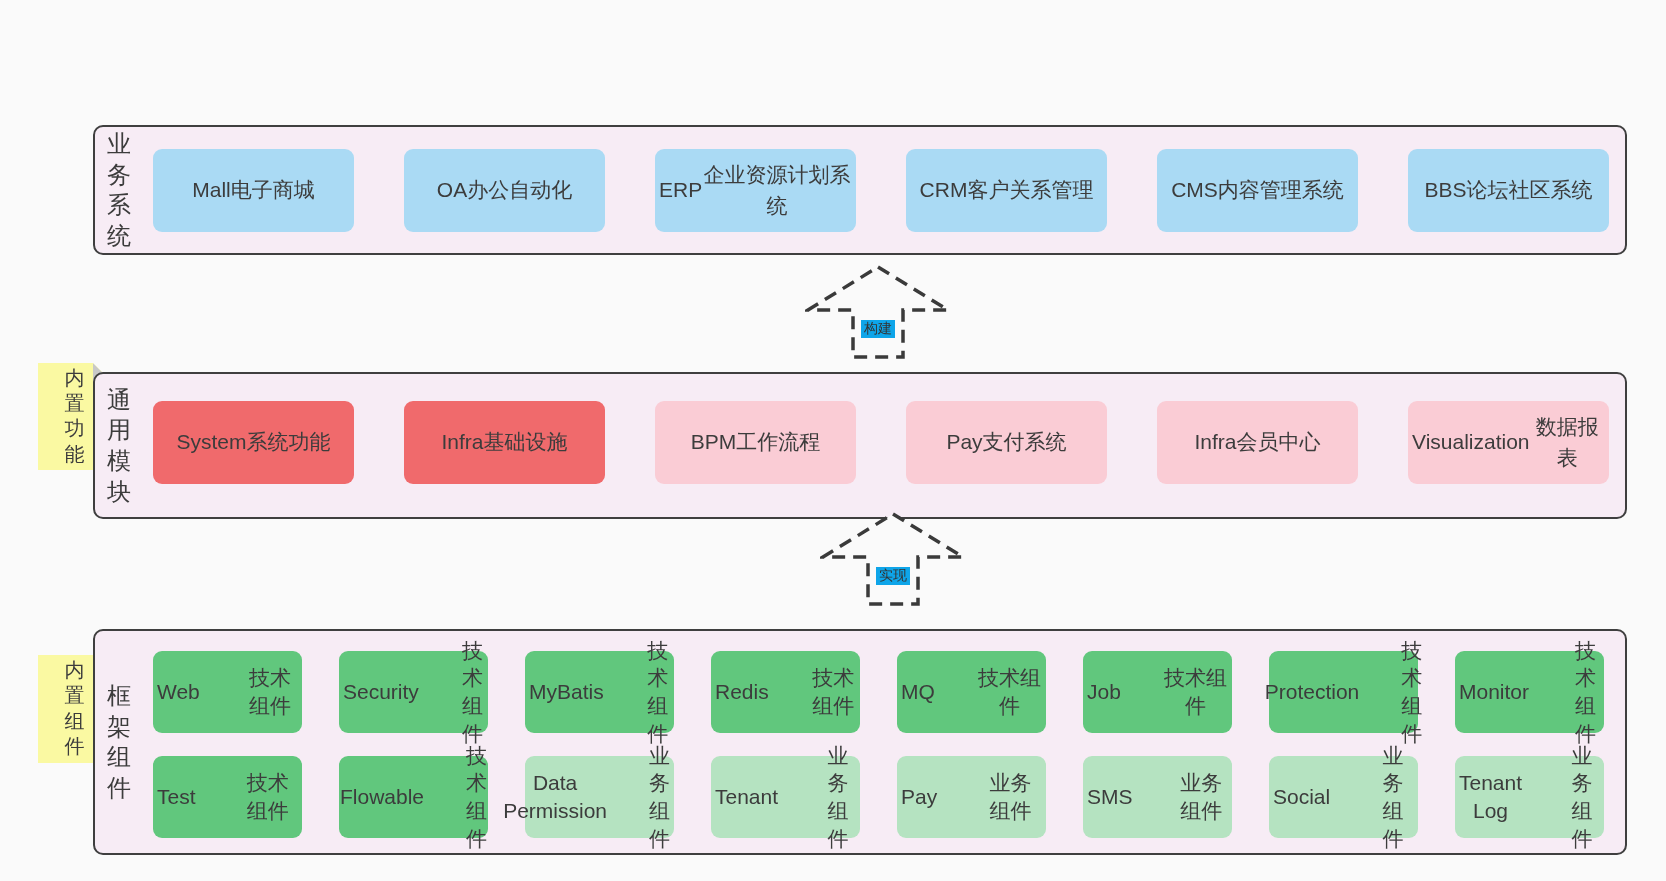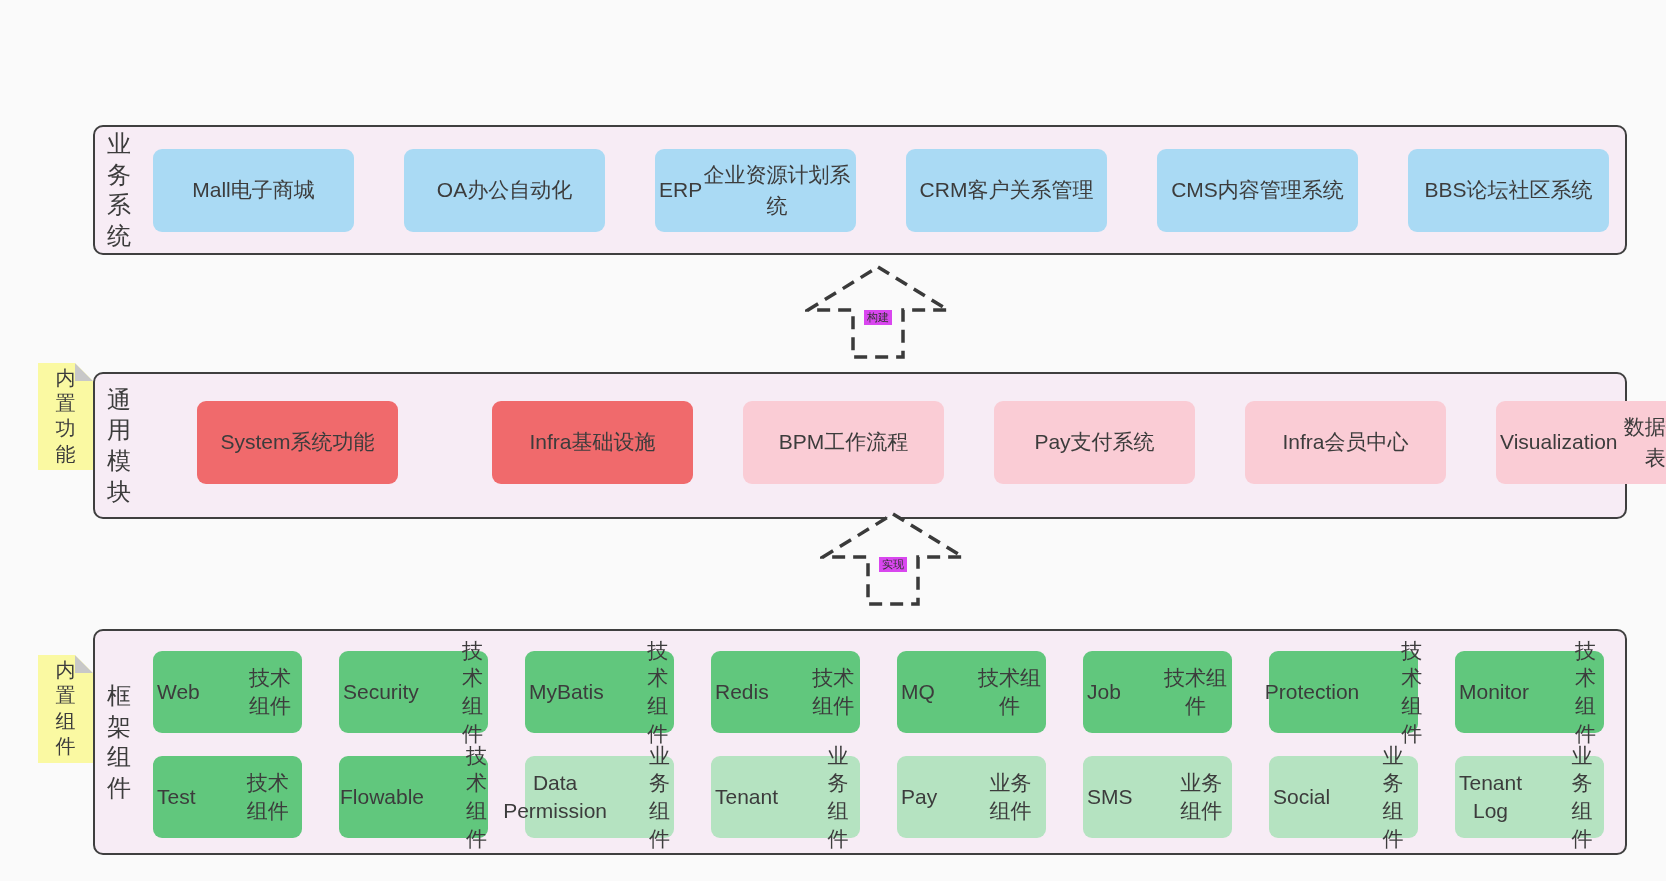--- a/index.html
+++ b/index.html
@@ -28,46 +28,47 @@
   .layer3 .row.r1 { top:20px; }
   .layer3 .row.r2 { top:125px; }
   .layer3 .box { width:149px; height:82px; line-height:1.32;gap:42px; }
   .box {
     border-radius:9px; display:flex; flex-direction:row;
     align-items:center; justify-content:center; text-align:center;
     font-size:21px; line-height:1.45; color:#3c3c3c; padding:0 4px;
     box-sizing:border-box;
   }
   .box.blue       { background:#aadaf4; }
-  .box.red        { background:#f06a6c;margin-left:44px; }
+  .box.red        { background:#f06a6c; }
   .box.pink       { background:#faccd5; }
   .box.green      { background:#61c77d; }
   .box.lightgreen { background:#b5e3c1;justify-content:flex-end; }
   .note {
     position:absolute; left:38px; width:55px; background:#faf9a2;
     clip-path: polygon(0 0, calc(100% - 18px) 0, 100% 18px, 100% 100%, 0 100%);
+    padding-left: 18px;
   }
   .note2 { top:363px; height:107px; }
   .note3 { top:655px; height:108px; }
   .note .fold {
     position:absolute; top:0; right:0; width:18px; height:18px;
     background:#c8c8c8; clip-path: polygon(0 0, 100% 100%, 0 100%);
   }
   .note .ntext {
     position:absolute; left:50%; top:50%; transform:translate(-50%,-50%);
     width:22px; font-size:20px; line-height:1.27; word-break:break-all;
     text-align:center; color:#3c3c3c;
   }
   .arrow { position:absolute; width:146px; height:96px; }
   .arrow1 { left:805px; top:264px; }
   .arrow2 { left:820px; top:511px; }
   .arrow svg { display:block; width:146px; height:96px; }
   .arrow .alabel {
-    position:absolute; left:50%; top:46px; transform:translateX(-50%);
-    font-size:11px; background:#d946ef; padding:0 3px; white-space:nowrap;
+    position:absolute; left:50%; top:56px; transform:translateX(-50%);
+    font-size:14px; background:#0ea5e9; padding:0 3px; white-space:nowrap;
     color:#333;
   }
 </style>
 </head>
 <body>
 
 <div class="page">
 
   <div class="layer layer1">
     <div class="vlabel">业务系统</div>

